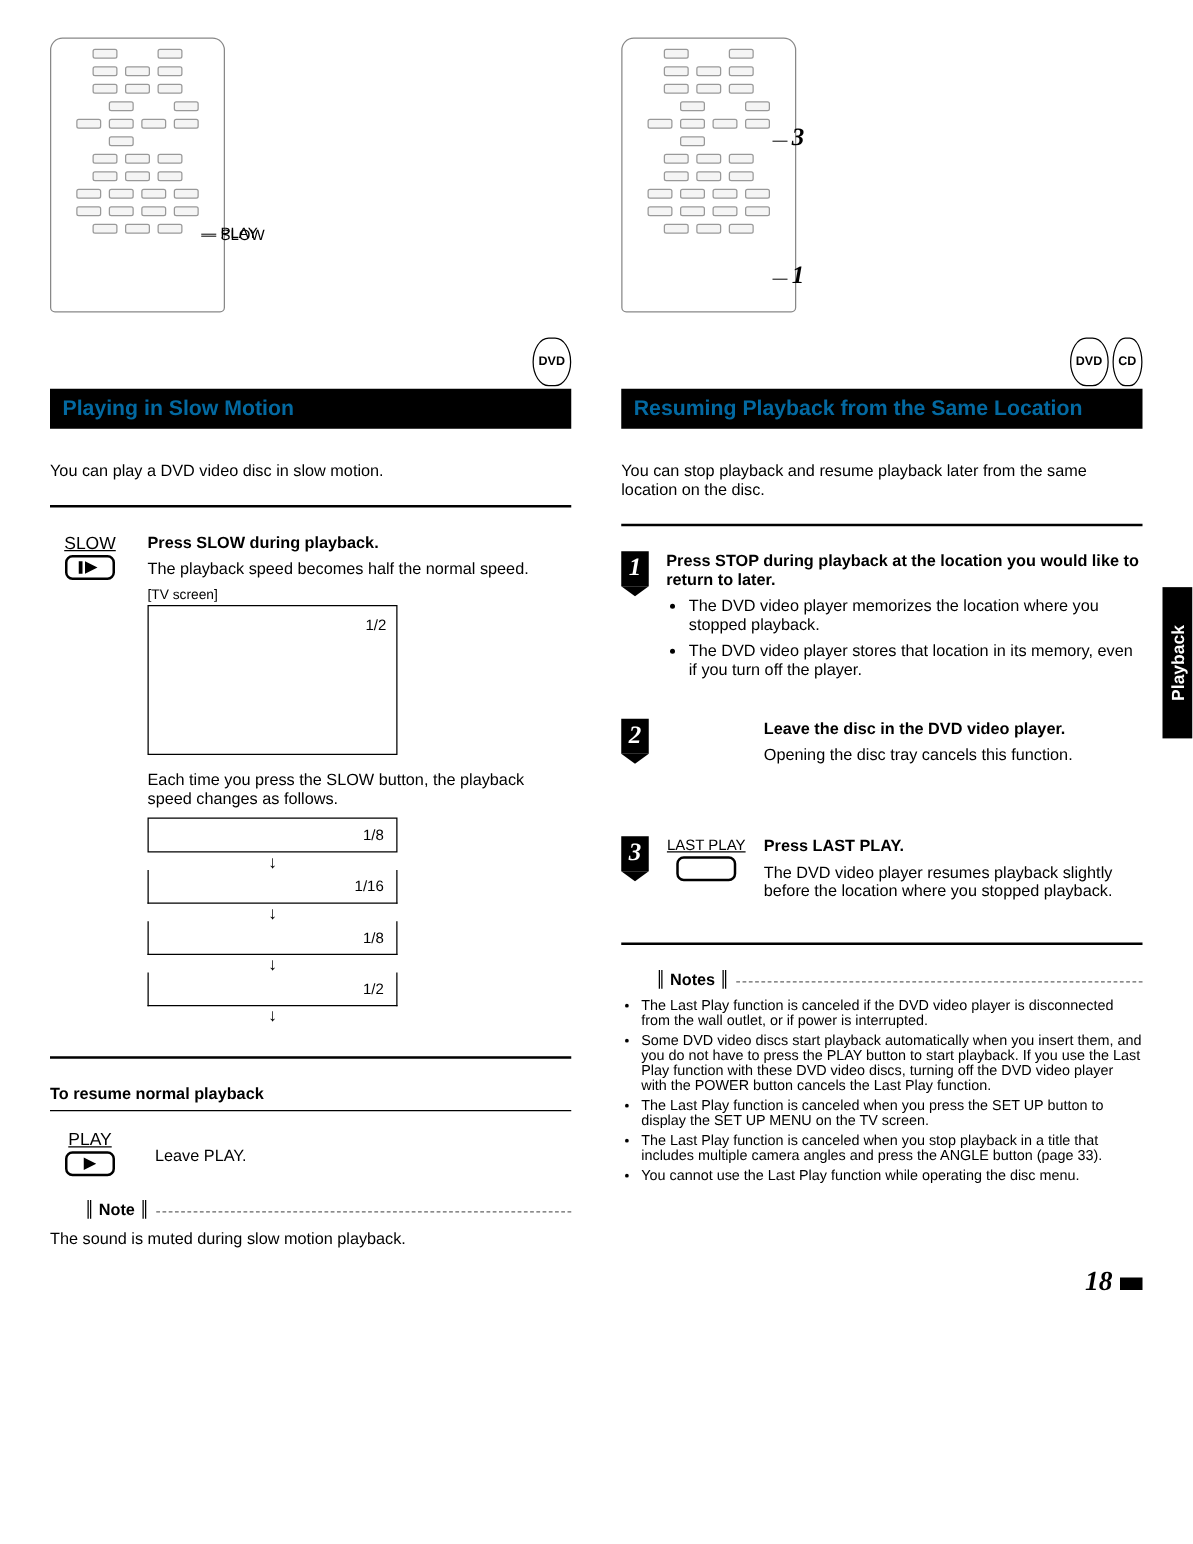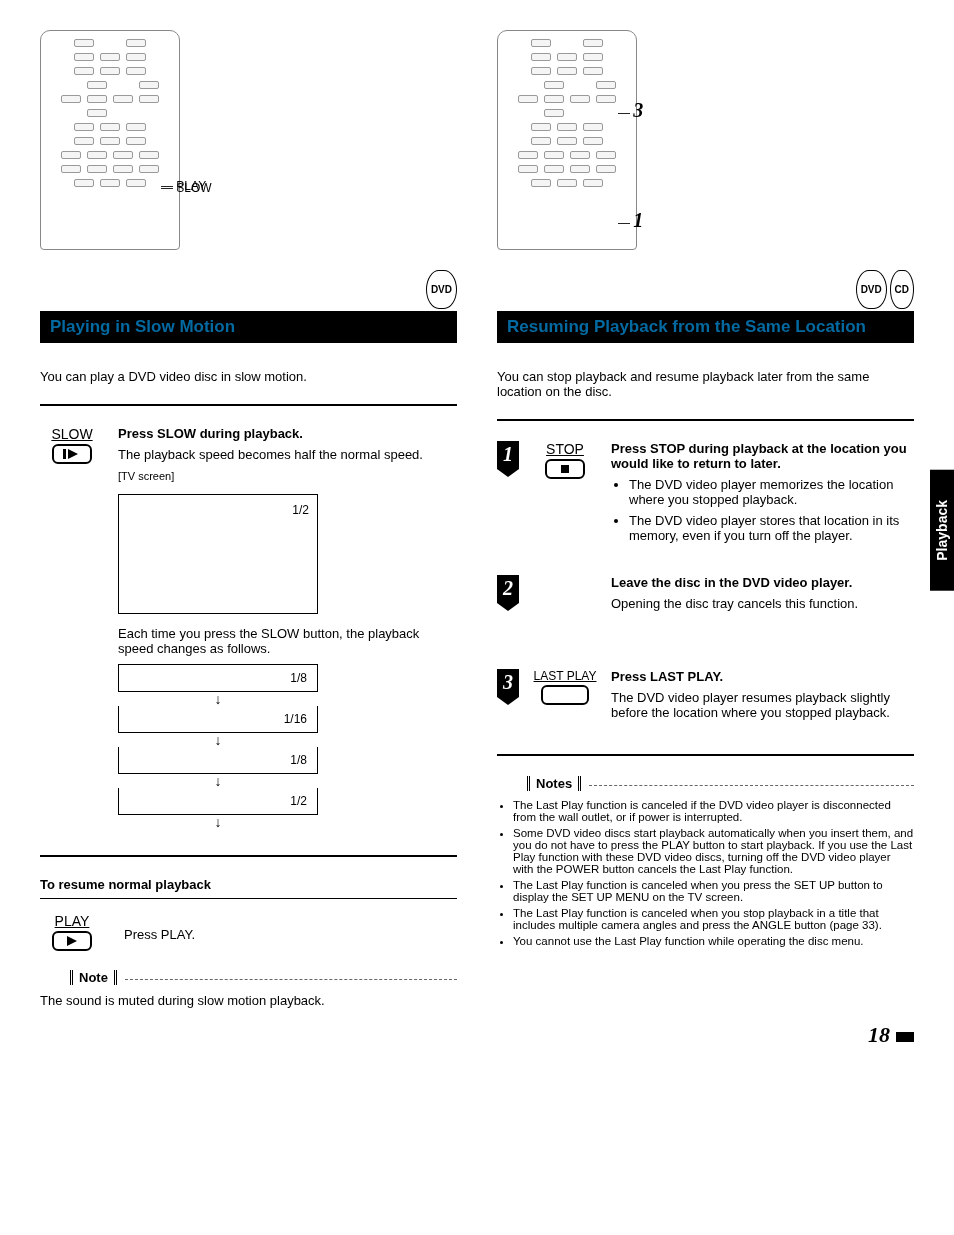--- a/index.html
+++ b/index.html
@@ -23,21 +23,21 @@
   .step-num::after { content: ""; position: absolute; bottom: -8px; left: 0; width: 0; height: 0; border-left: 11px solid transparent; border-right: 11px solid transparent; border-top: 8px solid #000; }
   .step-icon-col { width: 64px; flex-shrink: 0; text-align: center; }
   .step-icon-label { text-decoration: underline; font-size: 14px; }
   .icon-box { border: 2px solid #000; border-radius: 6px; padding: 2px 8px; display: inline-block; margin-top: 2px; }
   .icon-box svg { display: block; }
   .step-body { flex: 1; }
   .step-title { font-weight: bold; margin-bottom: 6px; }
   .step-text { margin-bottom: 8px; }
   ul.bullets { list-style: disc; padding-left: 18px; }
   ul.bullets li { margin-bottom: 6px; }
-  .tv-label { font-size: 11px; margin-bottom: 12px; }
+  .tv-label { font-size: 11px; margin-bottom: 2px; }
   .tv-screen { border: 1.5px solid #000; width: 200px; height: 120px; padding: 8px; text-align: right; font-size: 12px; margin-bottom: 12px; }
   .speed-diagram { width: 200px; }
   .speed-box { border: 1.5px solid #000; border-top: none; padding: 6px 10px; text-align: right; font-size: 12px; position: relative; }
   .speed-box:first-child { border-top: 1.5px solid #000; }
   .speed-arrow { text-align: center; font-size: 14px; line-height: 10px; margin: 2px 0; }
   .sub-heading { font-weight: bold; margin-bottom: 2px; }
   .sub-indent { display: flex; gap: 20px; align-items: flex-start; margin-bottom: 16px; }
   .note-label { display: inline-block; border-left: 3px double #000; border-right: 3px double #000; padding: 0 6px; font-weight: bold; margin-bottom: 4px; }
   .note-row { display: flex; align-items: center; gap: 8px; margin-bottom: 4px; padding-left: 30px;}
   .note-dash { flex:1; border-top:1px dashed #666; height:1px; }
@@ -165,21 +165,21 @@
     <hr class="thin">
     <div class="sub-indent">
       <div class="step-icon-col">
         <div class="step-icon-label">PLAY</div>
         <div class="icon-box">
           <svg width="20" height="12" viewBox="0 0 20 12">
               <polygon points="5,1 15,6 5,11" fill="#000"></polygon>
             </svg>
         </div>
       </div>
-      <div style="padding-top:14px;">Press PLAY.</div>
+      <div style="padding-top:14px;">Leave PLAY.</div>
     </div>
 
     <div class="note-row">
       <span class="note-label">Note</span>
       <span class="note-dash"></span>
     </div>
     <p>The sound is muted during slow motion playback.</p>
   </div>
 
   <div class="col">
@@ -254,28 +254,20 @@
       <span class="disc-badge">DVD</span>
       <span class="disc-badge">CD</span>
     </div>
     <div class="section-header">Resuming Playback from the Same Location</div>
     <p class="intro">You can stop playback and resume playback later from the same location on the disc.</p>
 
     <hr class="thick">
 
     <div class="step">
       <div class="step-num">1</div>
-      <div class="step-icon-col">
-        <div class="step-icon-label">STOP</div>
-        <div class="icon-box">
-          <svg width="20" height="12" viewBox="0 0 20 12">
-              <rect x="6" y="2" width="8" height="8" fill="#000"></rect>
-            </svg>
-        </div>
-      </div>
       <div class="step-body">
         <div class="step-title">Press STOP during playback at the location you would like to return to later.</div>
         <ul class="bullets">
           <li>The DVD video player memorizes the location where you stopped playback.</li>
           <li>The DVD video player stores that location in its memory, even if you turn off the player.</li>
         </ul>
       </div>
     </div>
 
     <div class="step" style="margin-top:20px;">

